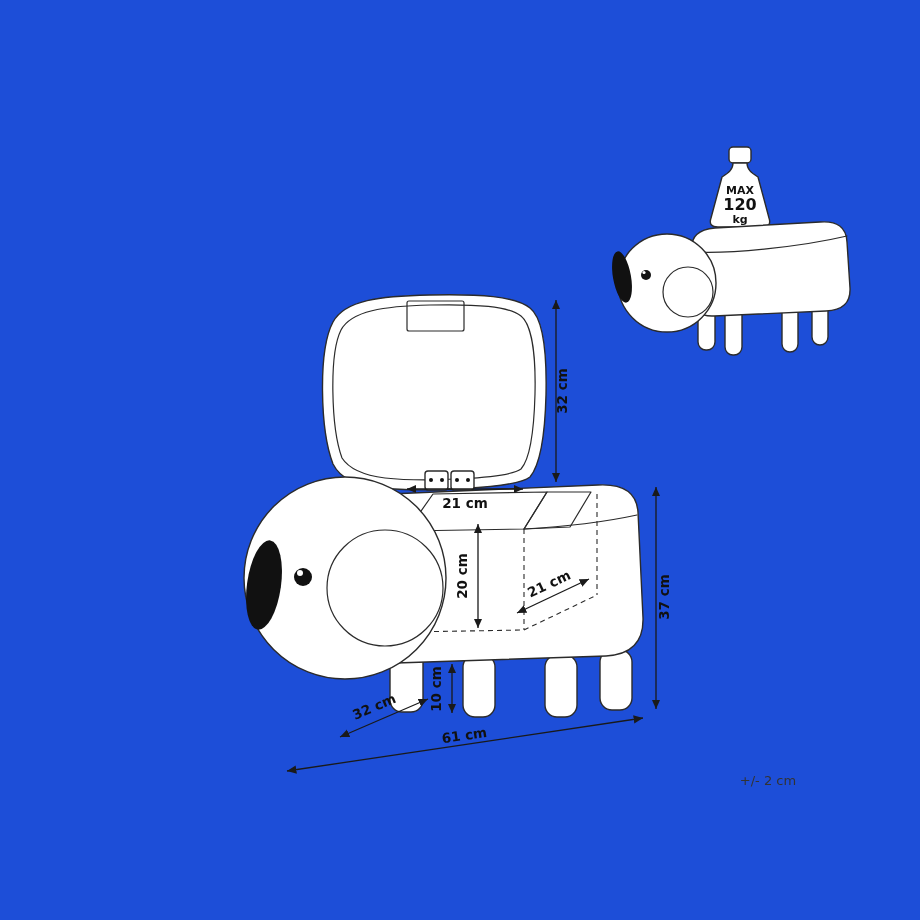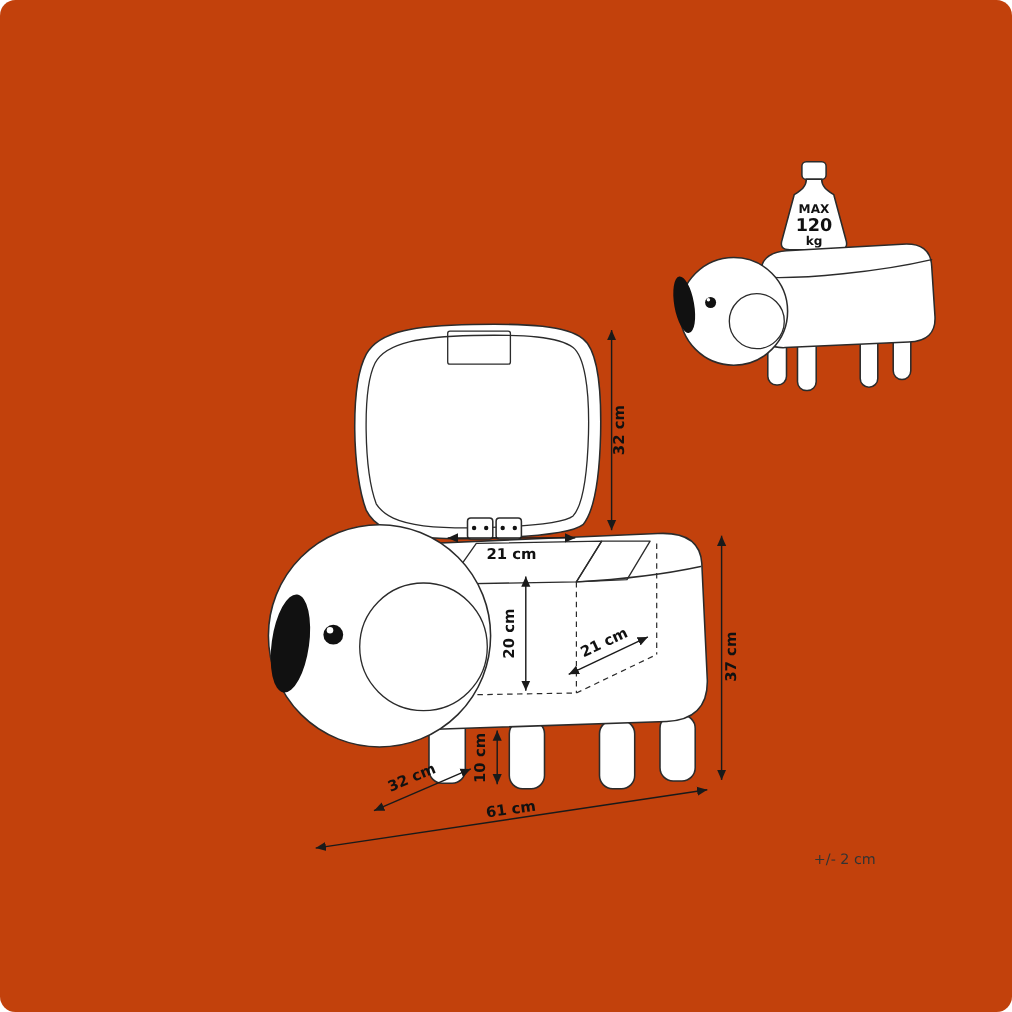--- a/index.html
+++ b/index.html
@@ -5,23 +5,22 @@
   html, body {
     margin: 0;
     padding: 0;
     background: #ffffff;
     font-family: "DejaVu Sans", "Liberation Sans", sans-serif;
   }
   .canvas {
     position: relative;
     width: 920px;
     height: 920px;
-    background: #c2410c;
+    background: #1d4ed8;
     overflow: hidden;
-    border-radius: 14px;
   }
   svg { display: block; }
 
   .art {
     fill: #ffffff;
     stroke: #2b2b2b;
     stroke-width: 1.4;
     stroke-linejoin: round;
     stroke-linecap: round;
   }

